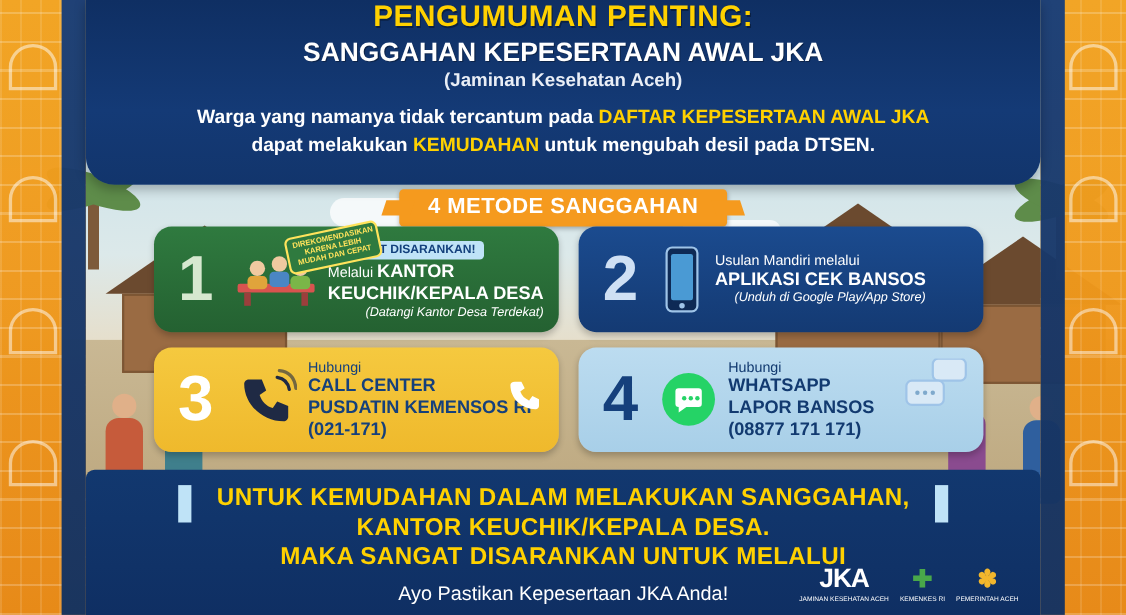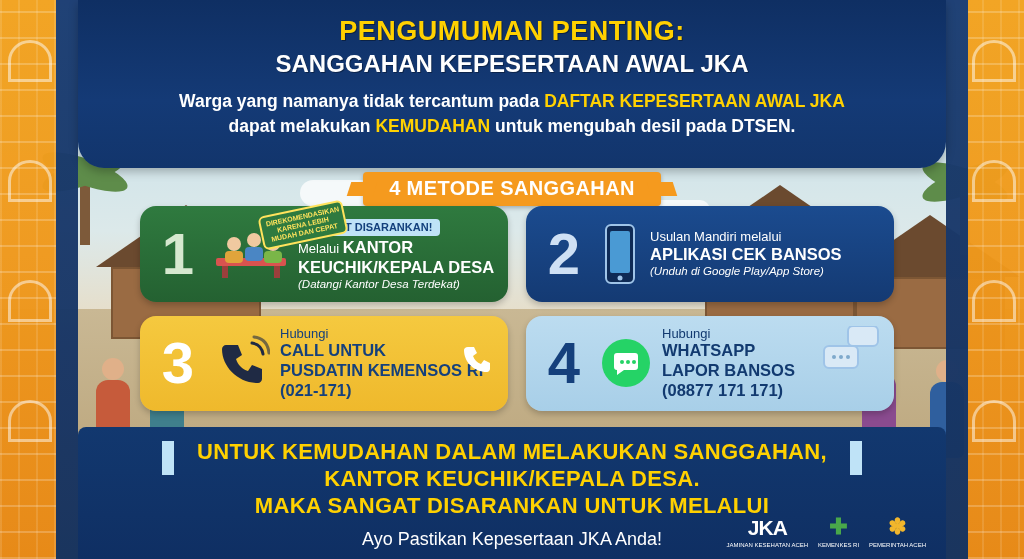--- a/index.html
+++ b/index.html
@@ -49,21 +49,21 @@
   .side-orn.right .inner { left:0; }
   .side-orn .motif { position:absolute; left:8px; right:26px; height:42px;
      border:3px solid rgba(255,255,255,.5); border-radius:50% 50% 0 0; }
   .side-orn.right .motif { left:26px; right:8px; }
 
   
   .header {
     position:absolute; left:78px; right:78px; top:0; height:168px;
     background:linear-gradient(180deg,#0f2f63 0%,#143A76 60%,#12356c 100%);
     border-bottom-left-radius:26px; border-bottom-right-radius:26px;
-    z-index:5; text-align:center; padding-top:16px;
+    z-index:5; text-align:center; padding-top:0;
     box-shadow:0 4px 10px rgba(0,0,0,.25);
   }
   .h-line1 { color:#FFD100; font-size:27px; font-weight:bold; letter-spacing:.5px; text-shadow:1px 1px 0 #00000055;}
   .h-line2 { color:#ffffff; font-size:24px; font-weight:bold; margin-top:3px; text-shadow:1px 1px 0 #00000055;}
   .h-line3 { color:#e9eef6; font-size:17px; font-weight:bold; margin-top:1px;}
   .h-body { margin-top:11px; color:#ffffff; font-size:17.5px; font-weight:bold; line-height:1.45; padding:0 40px;}
   .hl { color:#FFD100; }
 
   
   .methods-title-wrap { position:absolute; left:0; right:0; top:172px; text-align:center; z-index:6;}
@@ -98,21 +98,21 @@
   .num-3 { color:#ffffff; }
   .num-4 { color:#15407c; }
 
   .icon-box { flex:0 0 auto; display:flex; align-items:center; justify-content:center; }
 
   .card-text { color:#ffffff; line-height:1.2; }
   .card-3 .card-text, .card-4 .card-text { color:#123a70; }
   .card-3 .card-text { color:#15407c; }
   .ct-small { font-size:13px; font-weight:normal; }
   .ct-bold { font-size:16.5px; font-weight:bold; }
-  .ct-note { font-size:11.5px; font-style:italic; }
+  .ct-note { font-size:11.5px; font-style:italic;text-align:right; }
 
   .badge-rec {
     display:inline-block; background:#BFE3F7; color:#13407c; font-size:11px;
     font-weight:bold; padding:2px 8px; border-radius:4px; margin-bottom:2px;
   }
   .stamp {
     position:absolute; top:2px; left:120px; transform:rotate(-12deg);
     background:#2f7a3f; color:#ffe35c; border:2px solid #ffe35c; border-radius:6px;
     font-size:7px; font-weight:bold; line-height:1.15; padding:3px 5px; text-align:center;
     width:86px;
@@ -123,21 +123,21 @@
     position:absolute; left:78px; right:78px; bottom:0; height:132px;
     background:linear-gradient(180deg,#12386f 0%,#0f2f63 100%);
     z-index:5; text-align:center; padding-top:12px;
     border-top-left-radius:8px; border-top-right-radius:8px;
   }
   .f1 { color:#FFD100; font-size:22px; font-weight:bold; line-height:1.22; letter-spacing:.3px; }
   .f2 { color:#ffffff; font-size:18px; font-weight:normal; margin-top:10px; }
   .logos { position:absolute; right:20px; bottom:10px; display:flex; align-items:flex-end; gap:10px; }
   .logo { text-align:center; color:#ffffff; font-size:6px; line-height:1.1;}
   .logo .mark { height:30px; display:flex; align-items:center; justify-content:center; font-weight:bold;}
-  .logo-jka .mark { color:#ffffff; font-size:21px; letter-spacing:-1px; }
+  .logo-jka .mark { color:#ffffff; font-size:24px; letter-spacing:-1px; }
   .logo-kemenkes .mark { font-size:22px; color:#49a84a; }
   .logo-aceh .mark { font-size:22px; color:#f2b62c; }
 
   
   .f-tab { position:absolute; width:12px; height:34px; background:#BFE3F7; top:14px;}
   .f-tab.l { left:84px; } .f-tab.r { right:84px; }
 </style>
 </head>
 <body>
 
@@ -202,20 +202,21 @@
     <div class="motif" style="top:40px;"></div>
     <div class="motif" style="top:160px;"></div>
     <div class="motif" style="top:280px;"></div>
     <div class="motif" style="top:400px;"></div>
     <div class="inner"></div>
   </div>
 
   <div class="header">
     <div class="h-line1">PENGUMUMAN PENTING:</div>
     <div class="h-line2">SANGGAHAN KEPESERTAAN AWAL JKA</div>
+    <div class="h-line3">(Jaminan Kesehatan Aceh)</div>
     <div class="h-body">
       <span>Warga yang namanya tidak tercantum pada </span><span class="hl">DAFTAR KEPESERTAAN AWAL JKA</span><br>
       <span>dapat melakukan </span><span class="hl">KEMUDAHAN</span><span> untuk mengubah desil pada DTSEN.</span>
     </div>
   </div>
 
   <div class="methods-title-wrap">
     <span class="methods-title">4 METODE SANGGAHAN</span>
   </div>
 
@@ -265,21 +266,21 @@
       <div class="num num-3">3</div>
       <div class="icon-box">
         <svg width="56" height="56" viewBox="0 0 56 56">
           <path d="M14 10h10l4 10-6 4c2 6 6 10 12 12l4-6 10 4v10c0 2-2 4-4 4C24 48 8 32 8 14c0-2 2-4 4-4z" fill="#1f2a44"></path>
           <path d="M38 8c6 1 10 5 11 11" stroke="#1f2a44" stroke-width="3" fill="none" stroke-linecap="round"></path>
           <path d="M40 2c9 1 14 7 15 16" stroke="#1f2a44" stroke-width="3" fill="none" stroke-linecap="round" opacity=".6"></path>
         </svg>
       </div>
       <div class="card-text">
         <div class="ct-small">Hubungi</div>
-        <div class="ct-bold">CALL UNTUK</div>
+        <div class="ct-bold">CALL CENTER</div>
         <div class="ct-bold">PUSDATIN KEMENSOS RI</div>
         <div class="ct-bold">(021-171)</div>
       </div>
       <div class="icon-box" style="position:absolute;right:14px;top:26px;">
         <svg width="34" height="34" viewBox="0 0 34 34">
           <path d="M8 5h6l3 6-4 3c1.5 4 4 6.5 8 8l3-4 6 3v6c0 1.5-1.5 3-3 3C14 30 4 20 4 8c0-1.5 1.5-3 4-3z" fill="#ffffff"></path>
         </svg>
       </div>
     </div>
 

